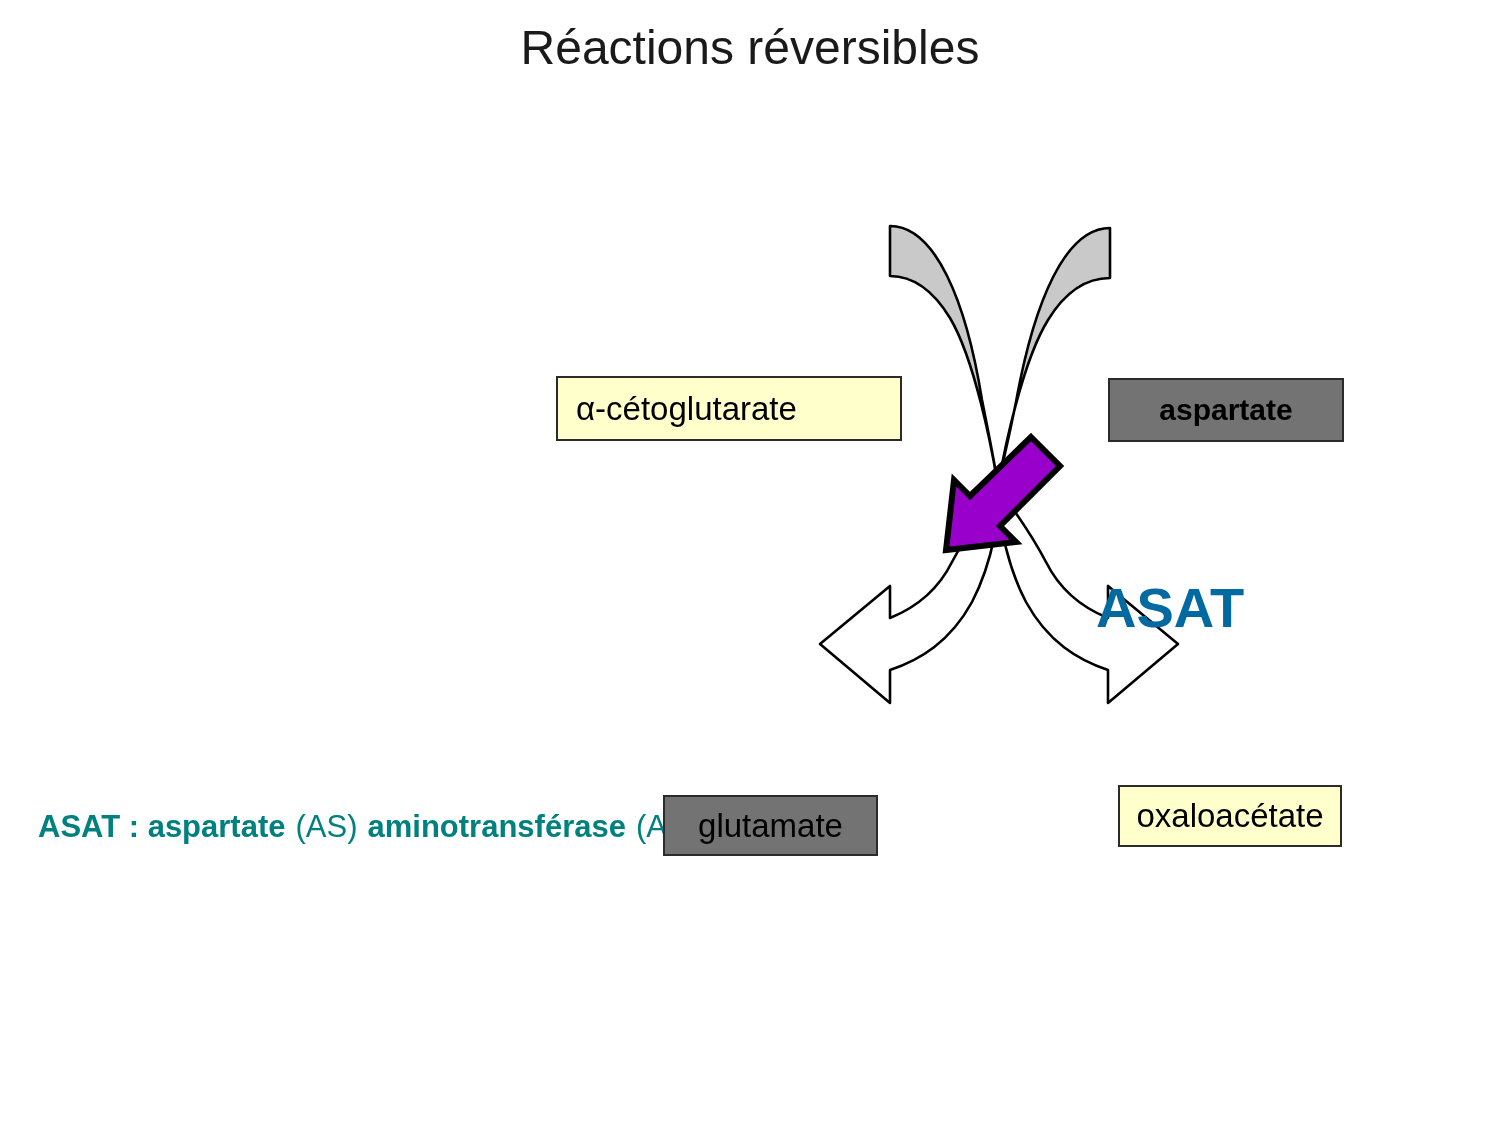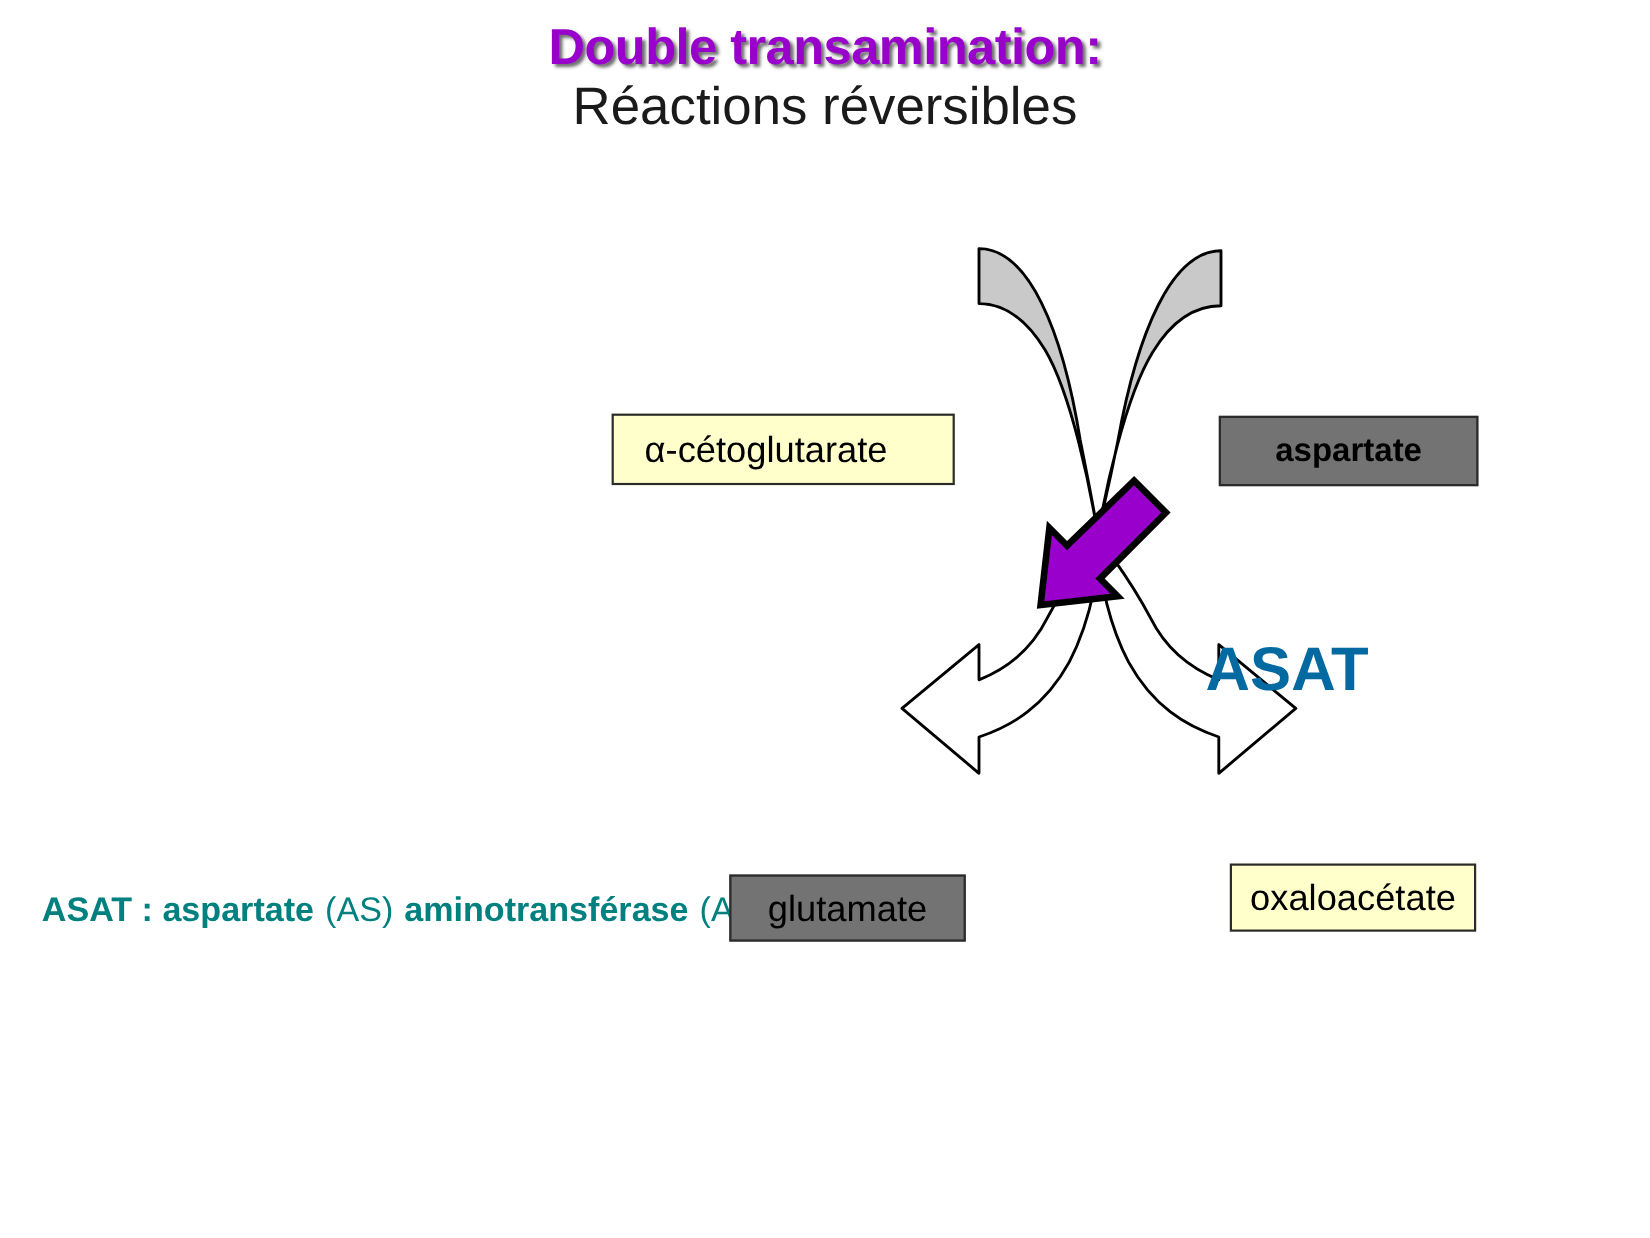--- a/index.html
+++ b/index.html
@@ -63,24 +63,24 @@
     justify-content: center;
     color: #000000;
     white-space: nowrap;
     z-index: 5;
   }
   .mbox.yellow { background: #ffffcc; }
   .mbox.green  { background: #737373; }
   .mbox.bold   { font-weight: bold; }
 
   #box-ketoglutarate {
-    left: 556px; top: 226px; width: 312px; height: 65px;
+    left: 556px; top: 226px; width: 346px; height: 65px;
     font-size: 33px;
     justify-content: flex-start;
-    padding-left: 28px;
+    padding-left: 18px;
   }
   #box-aspartate {
     left: 1108px; top: 228px; width: 236px; height: 64px;
     font-size: 30px;
   }
   #box-glutamate {
     left: 663px; top: 645px; width: 215px; height: 61px;
     font-size: 33px;
   }
   #box-oxaloacetate {
@@ -117,21 +117,20 @@
     color: #7719b3;
     font-weight: bold;
     font-size: 33px;
     padding: 0 4px;
   }
 </style>
 </head>
 <body>
 
 <div class="title-block">
-  <div class="title-main">Double transamination:</div>
   <div class="title-sub">Réactions réversibles</div>
 </div>
 
 <div class="diagram">
 
   <svg width="1500" height="620" viewBox="0 0 1500 620">
 
     <path d="M 890 76
              C 935 76, 966 150, 982 250
              C 992 300, 996 322, 997 330

